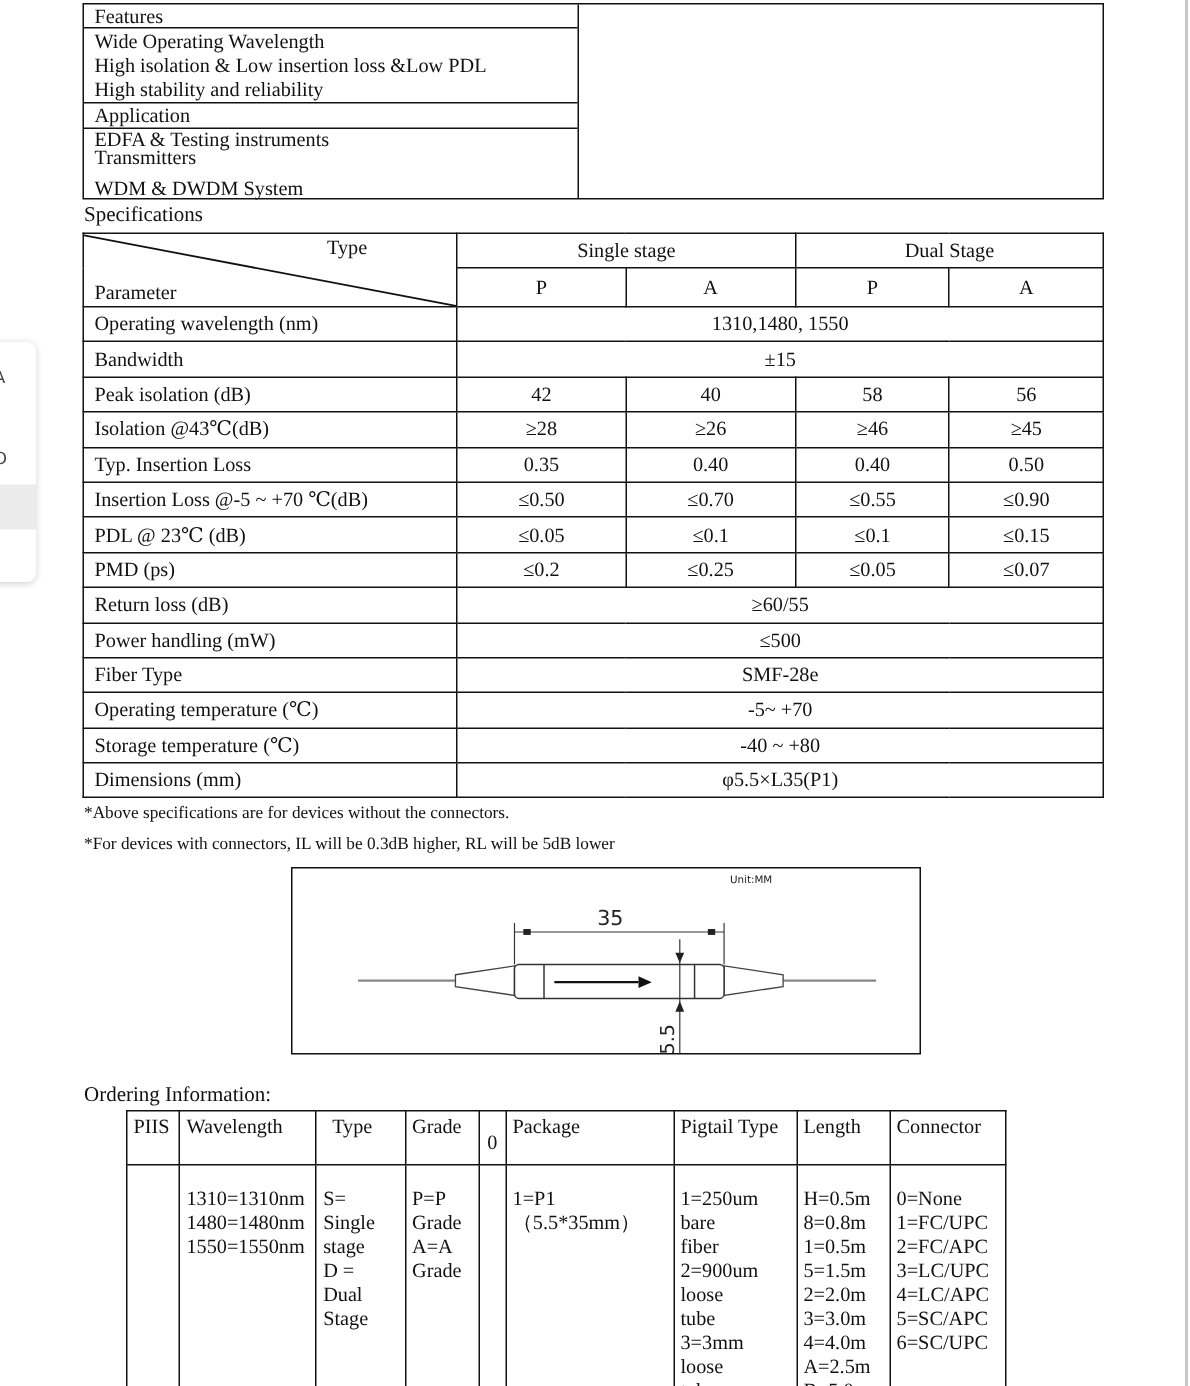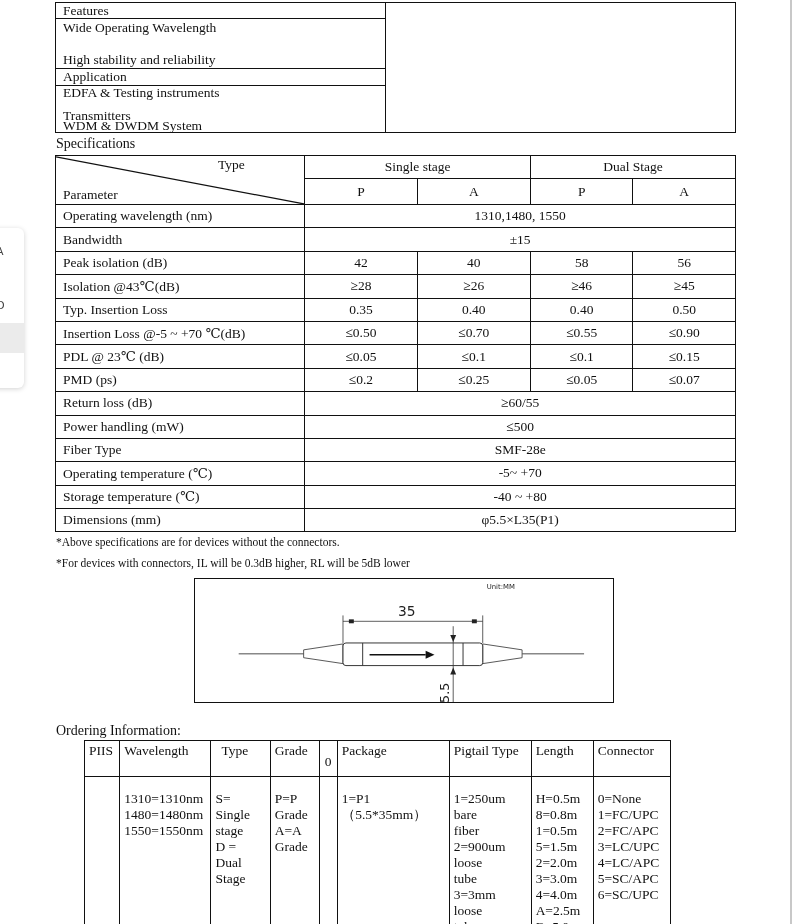--- a/index.html
+++ b/index.html
@@ -59,26 +59,27 @@
   <span class="g" style="top:71px">O</span>
   <div class="hl"></div>
 </div>
 <div id="scroll-edge" class="abs"></div>
 
 <div id="features" class="abs">
   <div class="leftcol">
     <div class="row" style="top:0px">Features</div>
     <div class="hline" style="top:15px"></div>
     <div class="row" style="top:17px">Wide Operating Wavelength</div>
+    <div class="row" style="top:33px">High isolation &amp; Low insertion loss &amp;Low PDL</div>
     <div class="row" style="top:49px">High stability and reliability</div>
     <div class="hline" style="top:65px"></div>
     <div class="row" style="top:66px">Application</div>
     <div class="hline" style="top:82px"></div>
     <div class="row" style="top:82px">EDFA &amp; Testing instruments</div>
-    <div class="row" style="top:105px">Transmitters</div>
+    <div class="row" style="top:94px">Transmitters</div>
     <div class="row" style="top:115px">WDM &amp; DWDM System</div>
   </div>
 </div>
 
 <div id="spec-title" class="abs">Specifications</div>
 
 <table id="spec" class="abs">
   <tbody>
       <tr class="hdr1">
     <td class="param corner" rowspan="2">

